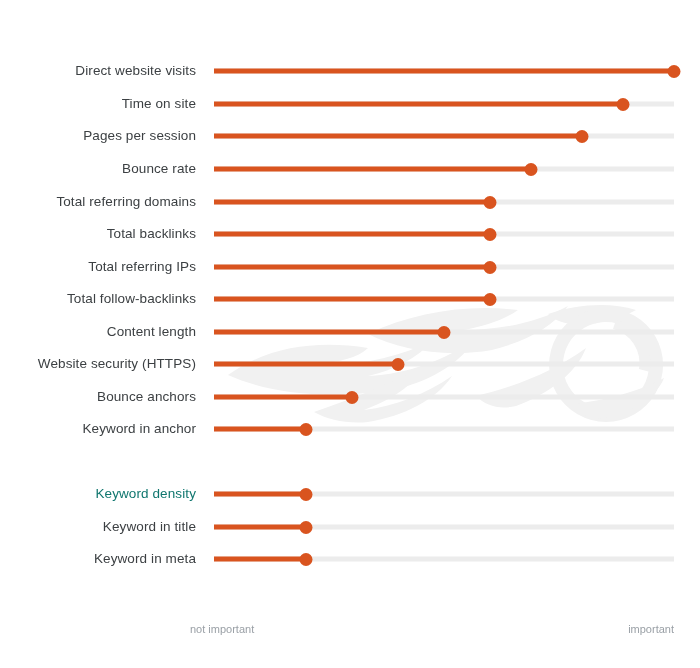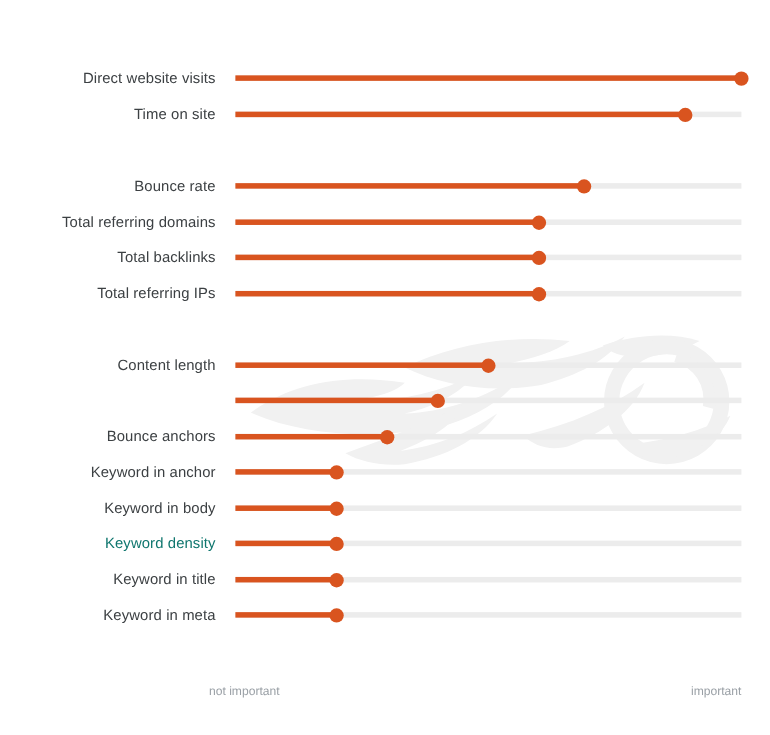--- a/index.html
+++ b/index.html
@@ -153,20 +153,27 @@
     </div>
 
     <div class="row" style="top:88px">
       <div class="row-label" style="color: rgb(60, 64, 67);">Time on site</div>
       <div class="track" style="background: rgb(236, 236, 236);">
         <div class="track-fill" style="width: 89%; background: rgb(217, 84, 31);"></div>
         <div class="dot" style="left: 89%; background: rgb(217, 84, 31);"></div>
       </div>
     </div>
 
+    <div class="row" style="top:120px">
+      <div class="row-label" style="color: rgb(60, 64, 67);">Pages per session</div>
+      <div class="track" style="background: rgb(236, 236, 236);">
+        <div class="track-fill" style="width: 80%; background: rgb(217, 84, 31);"></div>
+        <div class="dot" style="left: 80%; background: rgb(217, 84, 31);"></div>
+      </div>
+    </div>
 
     <div class="row" style="top:186px">
       <div class="row-label" style="color: rgb(60, 64, 67);">Total referring domains</div>
       <div class="track" style="background: rgb(236, 236, 236);">
         <div class="track-fill" style="width: 60%; background: rgb(217, 84, 31);"></div>
         <div class="dot" style="left: 60%; background: rgb(217, 84, 31);"></div>
       </div>
     </div>
 
     <div class="row" style="top:153px">
@@ -186,30 +193,38 @@
     </div>
 
     <div class="row" style="top:251px">
       <div class="row-label" style="color: rgb(60, 64, 67);">Total referring IPs</div>
       <div class="track" style="background: rgb(236, 236, 236);">
         <div class="track-fill" style="width: 60%; background: rgb(217, 84, 31);"></div>
         <div class="dot" style="left: 60%; background: rgb(217, 84, 31);"></div>
       </div>
     </div>
 
+    <div class="row" style="top:283px">
+      <div class="row-label" style="color: rgb(60, 64, 67);">Total follow-backlinks</div>
+      <div class="track" style="background: rgb(236, 236, 236);">
+        <div class="track-fill" style="width: 60%; background: rgb(217, 84, 31);"></div>
+        <div class="dot" style="left: 60%; background: rgb(217, 84, 31);"></div>
+      </div>
+    </div>
 
     <div class="row" style="top:316px">
       <div class="row-label" style="color: rgb(60, 64, 67);">Content length</div>
       <div class="track" style="background: rgb(236, 236, 236);">
         <div class="track-fill" style="width: 50%; background: rgb(217, 84, 31);"></div>
         <div class="dot" style="left: 50%; background: rgb(217, 84, 31);"></div>
       </div>
     </div>
 
     <div class="row" style="top:348px">
+      <div class="row-label" style="color: rgb(60, 64, 67);">Website security (HTTPS)</div>
       <div class="track" style="background: rgb(236, 236, 236);">
         <div class="track-fill" style="width: 40%; background: rgb(217, 84, 31);"></div>
         <div class="dot" style="left: 40%; background: rgb(217, 84, 31);"></div>
       </div>
     </div>
 
     <div class="row" style="top:381px">
       <div class="row-label" style="color: rgb(60, 64, 67);">Bounce anchors</div>
       <div class="track" style="background: rgb(236, 236, 236);">
         <div class="track-fill" style="width: 30%; background: rgb(217, 84, 31);"></div>
@@ -218,27 +233,20 @@
     </div>
 
     <div class="row" style="top:413px">
       <div class="row-label" style="color: rgb(60, 64, 67);">Keyword in anchor</div>
       <div class="track" style="background: rgb(236, 236, 236);">
         <div class="track-fill" style="width: 20%; background: rgb(217, 84, 31);"></div>
         <div class="dot" style="left: 20%; background: rgb(217, 84, 31);"></div>
       </div>
     </div>
 
-    <div class="row" style="top:446px">
-      <div class="row-label" style="color: rgb(60, 64, 67);">Keyword in body</div>
-      <div class="track" style="background: rgb(236, 236, 236);">
-        <div class="track-fill" style="width: 20%; background: rgb(217, 84, 31);"></div>
-        <div class="dot" style="left: 20%; background: rgb(217, 84, 31);"></div>
-      </div>
-    </div>
 
     <div class="row" style="top:478px">
       <div class="row-label" style="color: #0f766e;">Keyword density</div>
       <div class="track" style="background: rgb(236, 236, 236);">
         <div class="track-fill" style="width: 20%; background: rgb(217, 84, 31);"></div>
         <div class="dot" style="left: 20%; background: rgb(217, 84, 31);"></div>
       </div>
     </div>
 
     <div class="row" style="top:511px">

